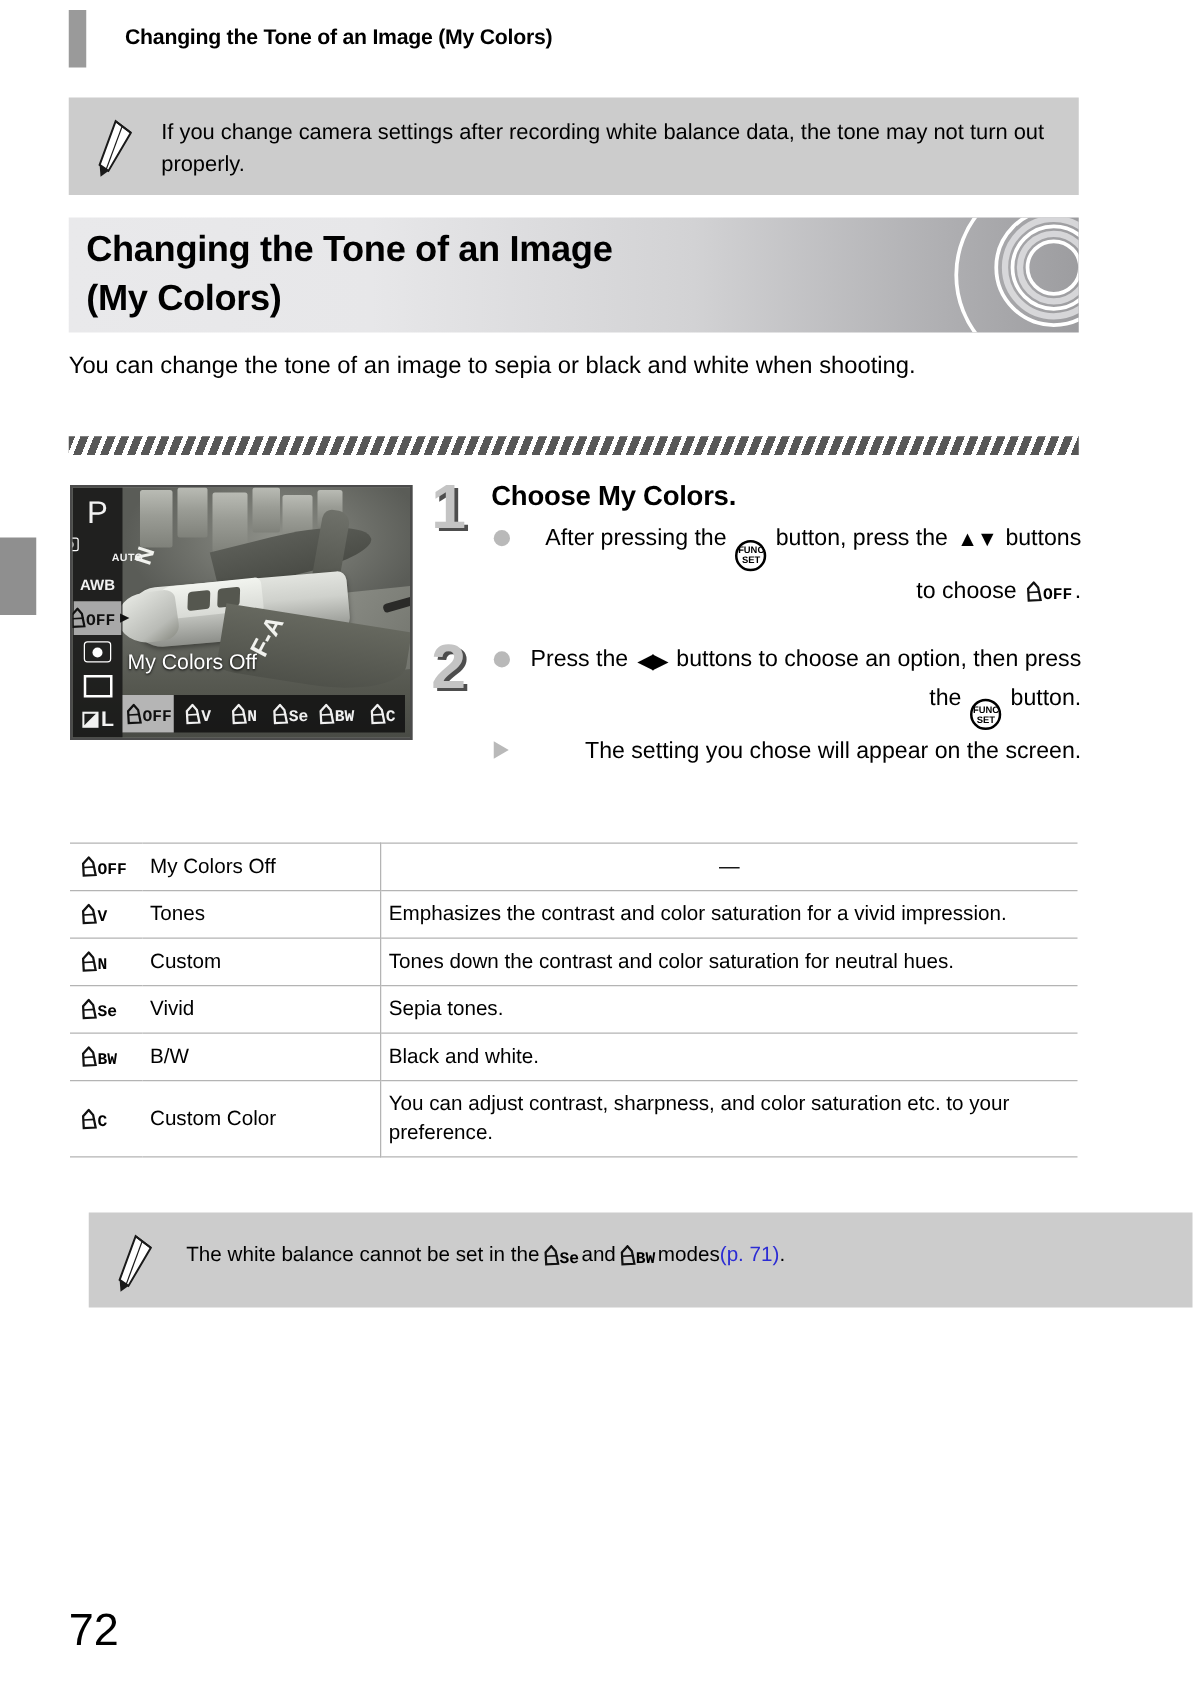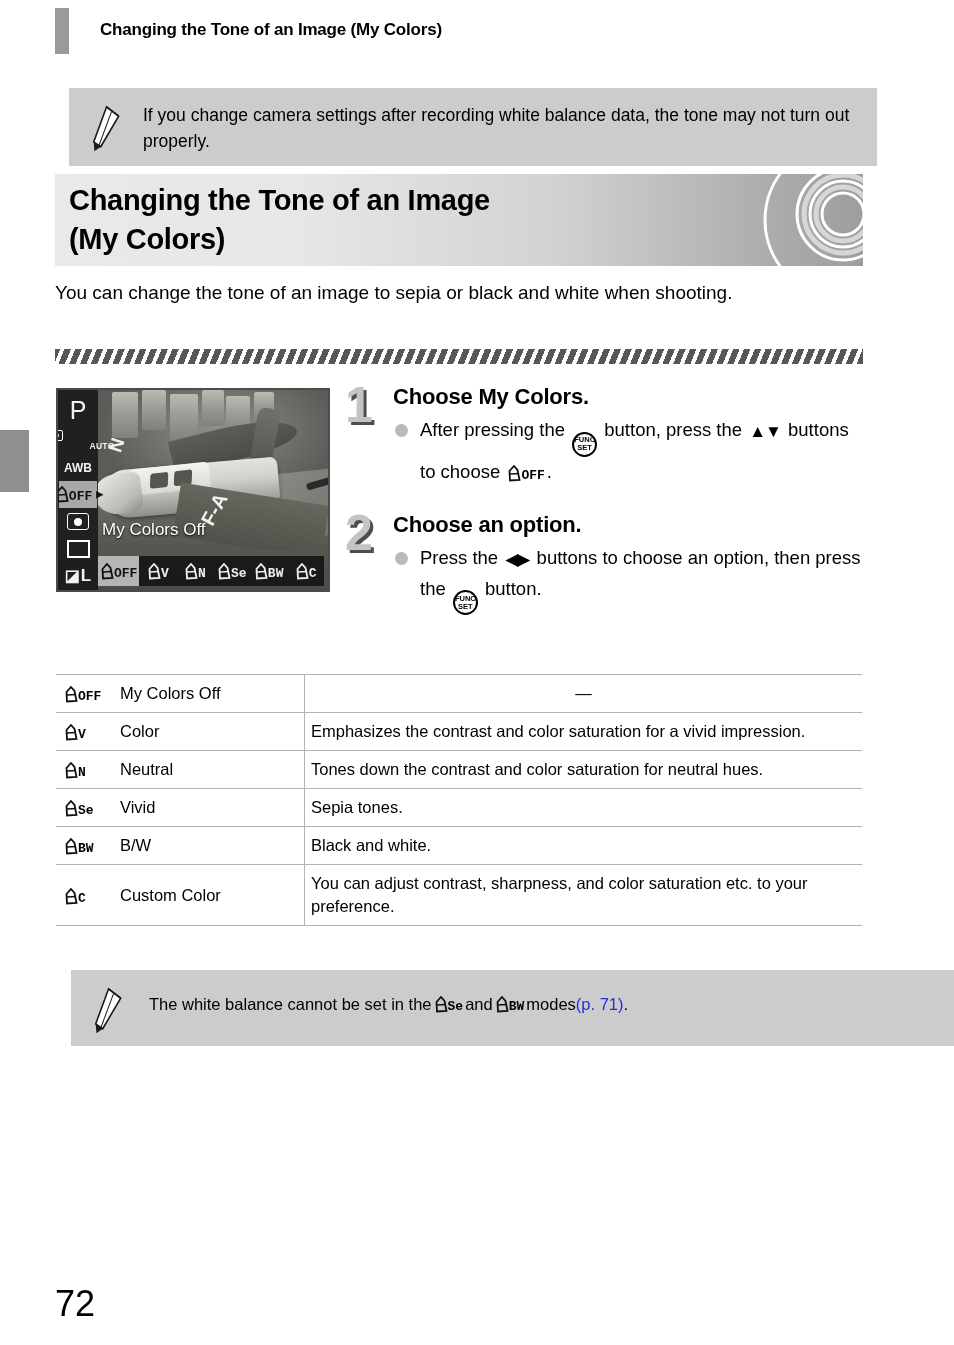--- a/index.html
+++ b/index.html
@@ -45,22 +45,22 @@
   }
 
   
   .note-box {
     position: absolute;
     background: #cccccc;
     display: flex;
     align-items: flex-start;
   }
   .note-top {
-    left: 55px; top: 88px;
-    width: 808px; height: 78px; margin-left: 14px;
+    left: 55px; top: 78px;
+    width: 808px; height: 78px;
   }
   .note-bottom {
     left: 71px; top: 970px;
     width: 904px; height: 76px;
   }
   .pencil-icon {
     position: absolute;
     left: 16px; top: 16px;
     width: 46px; height: 52px;
   }
@@ -335,20 +335,21 @@
     font-weight: bold;
     margin-bottom: 5px;
     letter-spacing: -0.2px;
   }
   .bullet-line {
     position: relative;
     padding-left: 27px;
     font-size: 18.5px;
     line-height: 29px;
     margin-bottom: 1px;
+    text-align: right;
   }
   .dot-m {
     position: absolute;
     left: 2px; top: 9px;
     width: 13px; height: 13px;
     border-radius: 50%;
     background: #b9b9b9;
   }
   .tri-m {
     position: absolute;
@@ -631,27 +632,30 @@
             </span>
             <span class="mc-sfx">OFF</span>
           </span><span>.</span>
       </div>
     </div>
   </div>
 
   <div class="step" style="margin-top:26px;">
     <div class="step-num">2</div>
     <div class="step-body">
-      <div class="step-title">Choose an option.</div>
       <div class="bullet-line">
         <span class="dot-m"></span>
         <span>Press the </span><span class="arrows-lr">◀▶</span><span> buttons to choose an option, then press the </span><span class="func-ic">
             <span>FUNC</span>
             <span>SET</span>
           </span><span> button.</span>
+      </div>
+      <div class="bullet-line">
+        <span class="tri-m"></span>
+        <span>The setting you chose will appear on the screen.</span>
       </div>
     </div>
   </div>
 
 </div>
 
 <table class="opt-table">
   <tbody>
     <tr>
       <td class="c-icon">
@@ -673,36 +677,36 @@
         <span class="mc-ic">
             <span class="mc-glyph">
               <svg width="15" height="17" viewBox="0 0 15 17">
                 <path d="M7 1 L10.5 5 L12.5 15 L3 15.5 L2.5 6 Z" fill="none" stroke="#111" stroke-width="1.8"></path>
                 <path d="M3 9 L12 8.5" stroke="#111" stroke-width="1.4"></path>
               </svg>
             </span>
             <span class="mc-sfx">V</span>
           </span>
       </td>
-      <td class="c-name">Color</td>
+      <td class="c-name">Tones</td>
       <td class="c-desc">Emphasizes the contrast and color saturation for a vivid impression.</td>
     </tr>
     <tr>
       <td class="c-icon">
         <span class="mc-ic">
             <span class="mc-glyph">
               <svg width="15" height="17" viewBox="0 0 15 17">
                 <path d="M7 1 L10.5 5 L12.5 15 L3 15.5 L2.5 6 Z" fill="none" stroke="#111" stroke-width="1.8"></path>
                 <path d="M3 9 L12 8.5" stroke="#111" stroke-width="1.4"></path>
               </svg>
             </span>
             <span class="mc-sfx">N</span>
           </span>
       </td>
-      <td class="c-name">Neutral</td>
+      <td class="c-name">Custom</td>
       <td class="c-desc">Tones down the contrast and color saturation for neutral hues.</td>
     </tr>
     <tr>
       <td class="c-icon">
         <span class="mc-ic">
             <span class="mc-glyph">
               <svg width="15" height="17" viewBox="0 0 15 17">
                 <path d="M7 1 L10.5 5 L12.5 15 L3 15.5 L2.5 6 Z" fill="none" stroke="#111" stroke-width="1.8"></path>
                 <path d="M3 9 L12 8.5" stroke="#111" stroke-width="1.4"></path>
               </svg>

